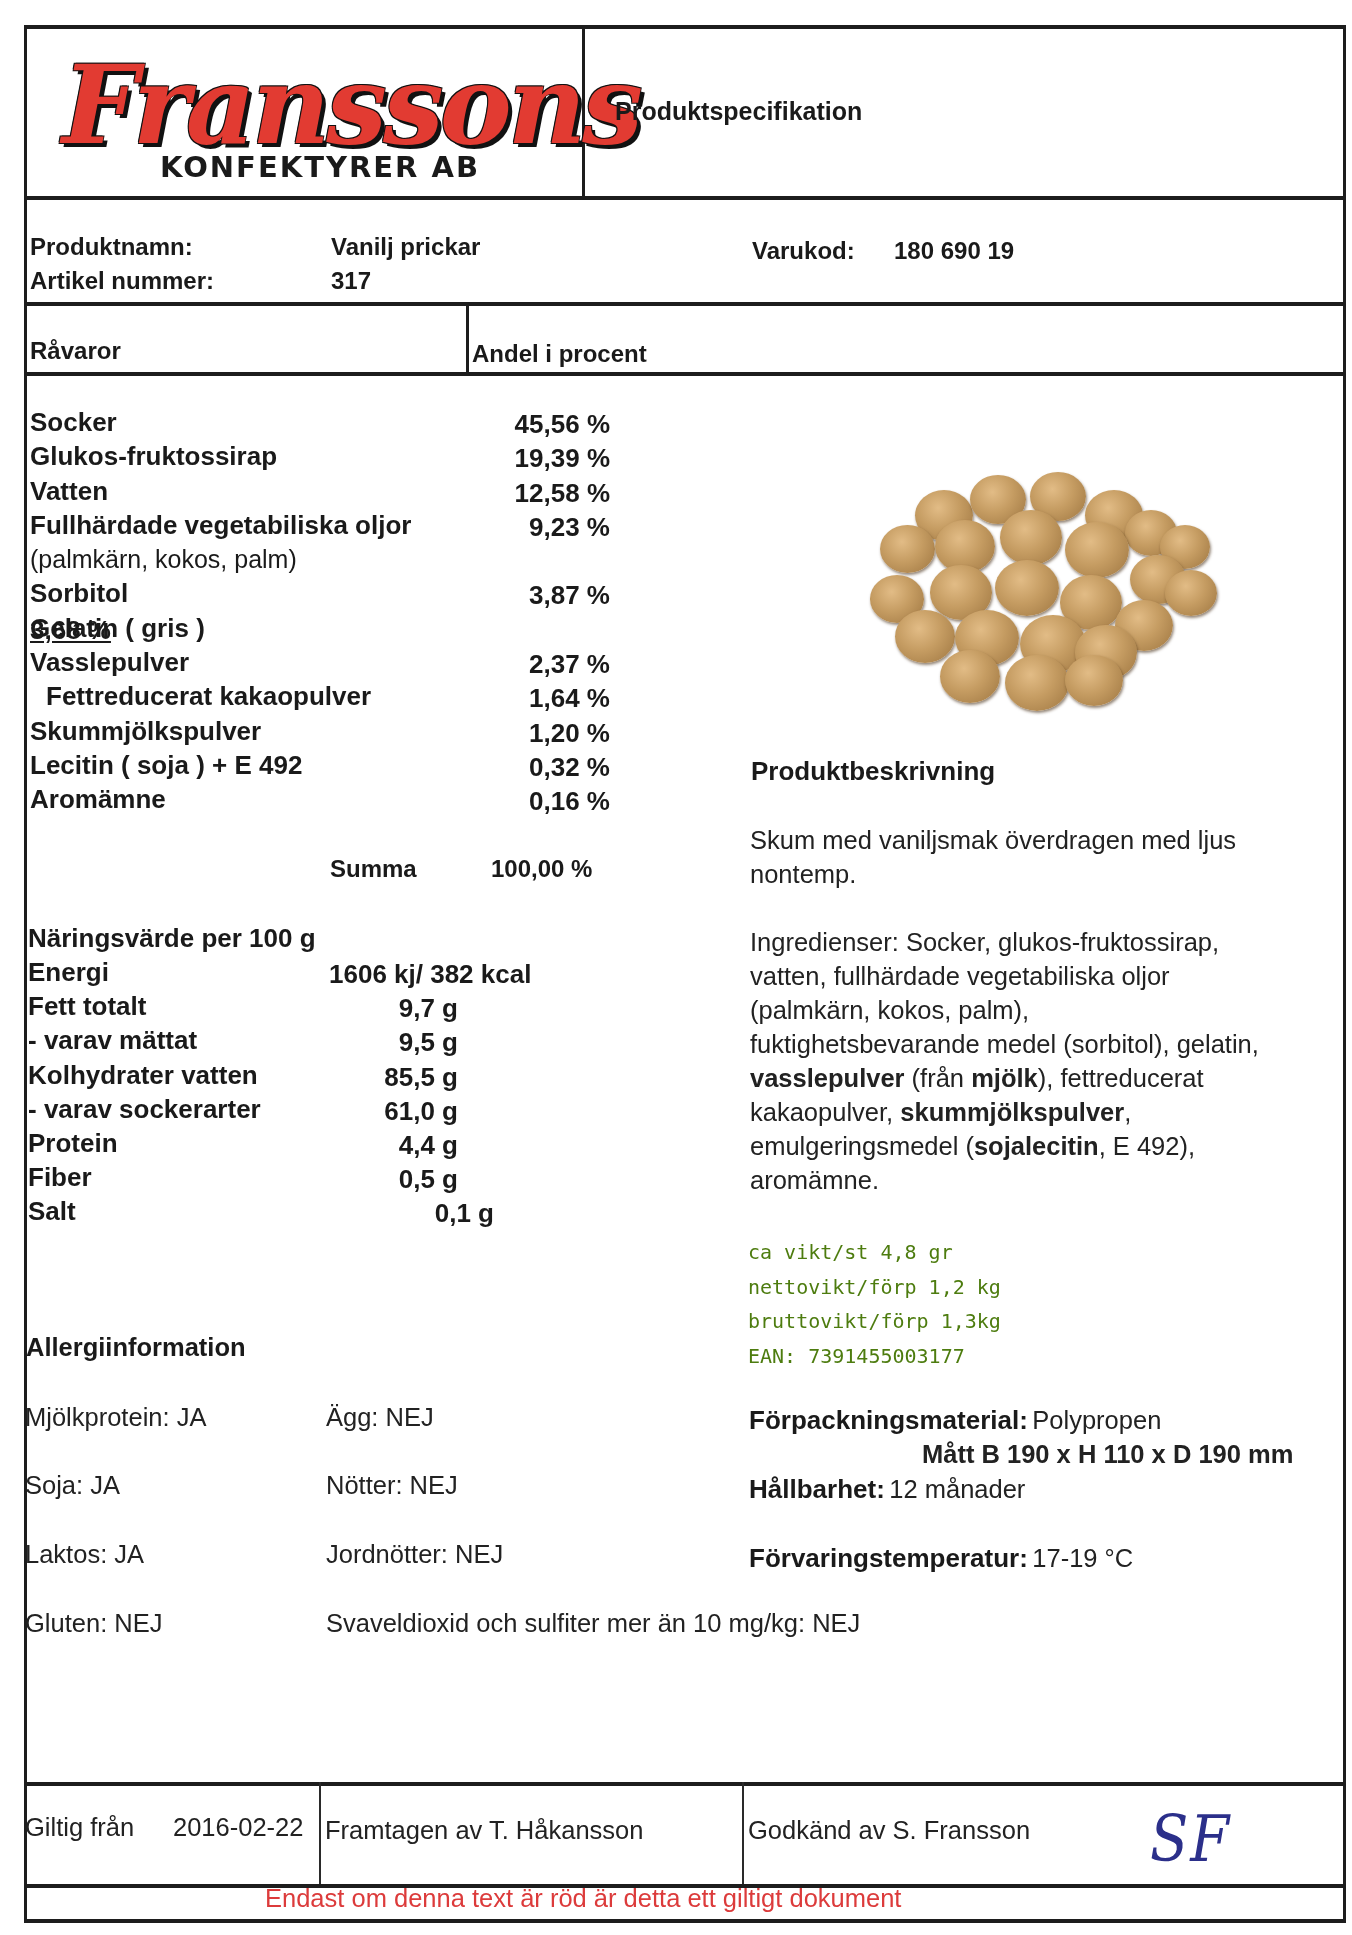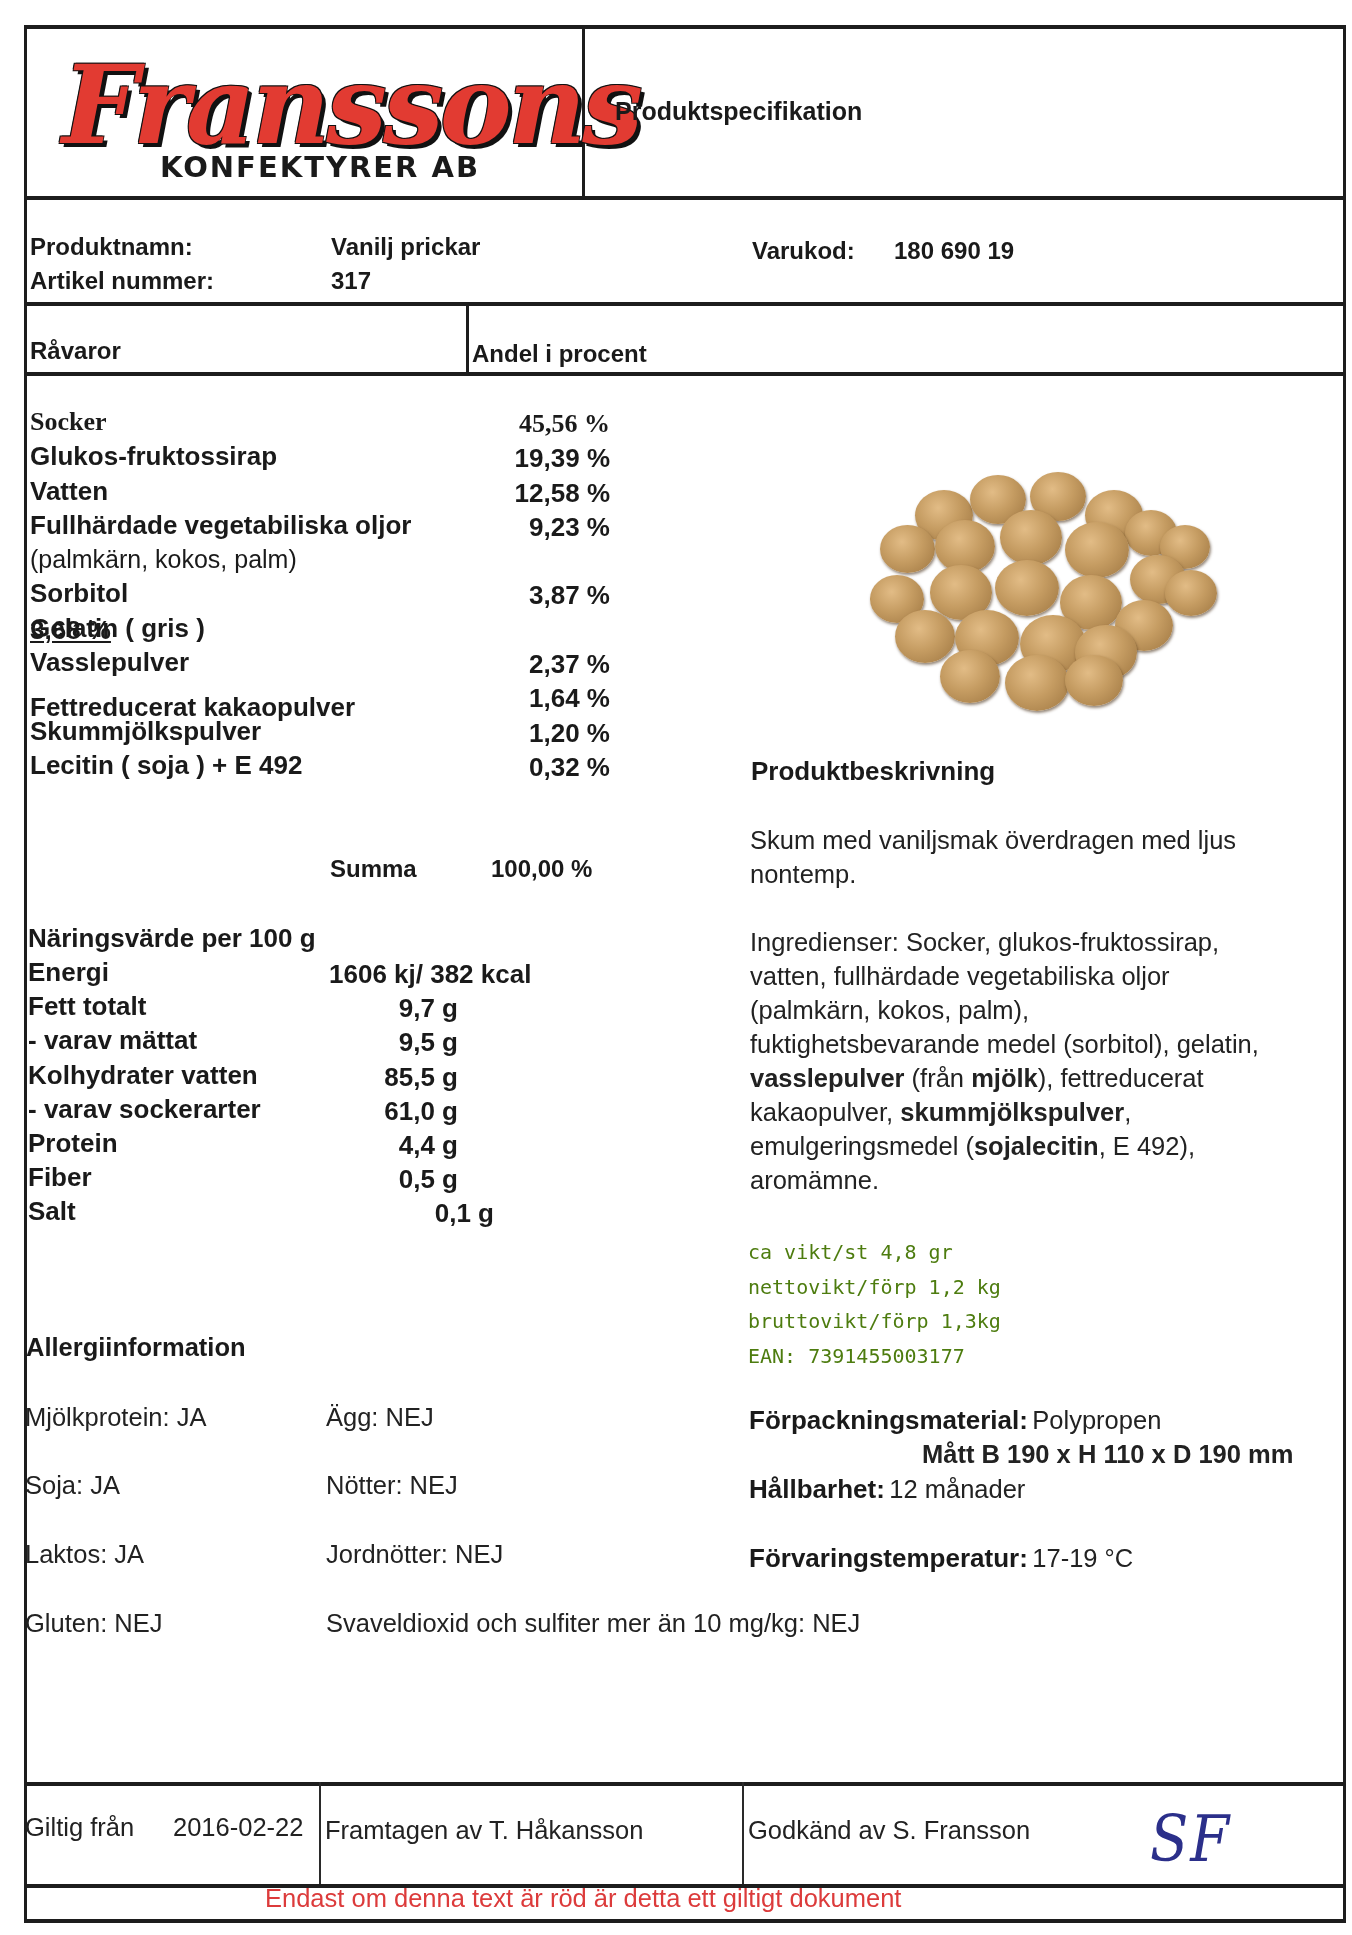--- a/index.html
+++ b/index.html
@@ -57,21 +57,21 @@
 <div class="abs lbl" style="left:331px; top:233px;">Vanilj prickar</div>
 <div class="abs lbl" style="left:30px; top:267px;">Artikel nummer:</div>
 <div class="abs lbl" style="left:331px; top:267px;">317</div>
 <div class="abs lbl" style="left:752px; top:237px;">Varukod:</div>
 <div class="abs lbl" style="left:894px; top:237px;">180 690 19</div>
 
 <div class="abs lbl" style="left:30px; top:337px;">Råvaror</div>
 <div class="abs lbl" style="left:472px; top:340px;">Andel i procent</div>
 
 <div id="ingredients" class="abs" style="left:30px; top:405px; width:600px;">
-    <div style="position: relative; height: 34.3px; font-family: Liberation Serif, serif;">
+    <div style="position: relative; height: 34.3px;">
       <span class="ing" style="position: absolute; left: 0px; top: 0px;">Socker</span>
       <span class="ing" style="position: absolute; right: -1px; top: 2px; left: 0px; width: 580px; text-align: right;">45,56 %</span>
     </div>
     <div style="position: relative; height: 34.3px;">
       <span class="ing" style="position: absolute; left: 0px; top: 0px;">Glukos-fruktossirap</span>
       <span class="ing" style="position: absolute; right: -1px; top: 2px; left: 0px; width: 580px; text-align: right;">19,39 %</span>
     </div>
     <div style="position: relative; height: 34.3px;">
       <span class="ing" style="position: absolute; left: 0px; top: 0px;">Vatten</span>
       <span class="ing" style="position: absolute; right: -1px; top: 2px; left: 0px; width: 580px; text-align: right;">12,58 %</span>
@@ -90,30 +90,34 @@
     </div>
     <div style="position: relative; height: 34.3px;">
       <span class="ing" style="position: absolute; left: 0px; top: 0px;">Gelatin ( gris )</span>
       <span class="ing" style="position: absolute; right: -1px; top: 2px; left: 0px; width: 580px; text-align: left; text-decoration: underline;">3,68 %</span>
     </div>
     <div style="position: relative; height: 34.3px;">
       <span class="ing" style="position: absolute; left: 0px; top: 0px;">Vasslepulver</span>
       <span class="ing" style="position: absolute; right: -1px; top: 2px; left: 0px; width: 580px; text-align: right;">2,37 %</span>
     </div>
     <div style="position: relative; height: 34.3px;">
-      <span class="ing" style="position: absolute; left: 0px; top: 0px; margin-top: 11px;">Fettreducerat kakaopulver</span>
+      <span class="ing" style="position: absolute; left: 16px; top: 0px;">Fettreducerat kakaopulver</span>
       <span class="ing" style="position: absolute; right: -1px; top: 2px; left: 0px; width: 580px; text-align: right;">1,64 %</span>
     </div>
     <div style="position: relative; height: 34.3px;">
       <span class="ing" style="position: absolute; left: 0px; top: 0px;">Skummjölkspulver</span>
       <span class="ing" style="position: absolute; right: -1px; top: 2px; left: 0px; width: 580px; text-align: right;">1,20 %</span>
     </div>
     <div style="position: relative; height: 34.3px;">
       <span class="ing" style="position: absolute; left: 0px; top: 0px;">Lecitin ( soja ) + E 492</span>
       <span class="ing" style="position: absolute; right: -1px; top: 2px; left: 0px; width: 580px; text-align: right;">0,32 %</span>
+    </div>
+    <div style="position: relative; height: 34.3px;">
+      <span class="ing" style="position: absolute; left: 0px; top: 0px;">Aromämne</span>
+      <span class="ing" style="position: absolute; right: -1px; top: 2px; left: 0px; width: 580px; text-align: right;">0,16 %</span>
     </div>
   </div>
 
 <div class="abs lbl" style="left:330px; top:855px;">Summa</div>
 <div class="abs lbl" style="left:491px; top:855px;">100,00 %</div>
 
 <div class="abs nut" style="left:28px; top:923px;">Näringsvärde per 100 g</div>
 <div id="nutrition" class="abs" style="left:28px; top:957px; width:560px;">
     <div style="position: relative; height: 34.2px;">
       <span class="nut" style="position: absolute; left: 0px; top: 0px;">Energi</span>

